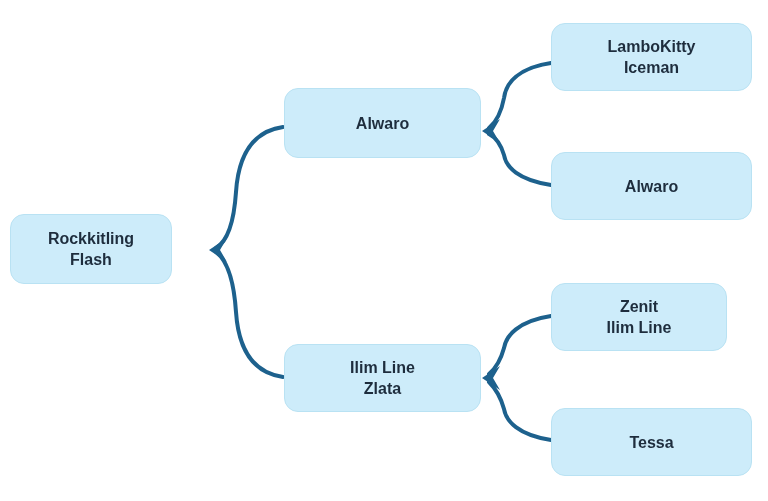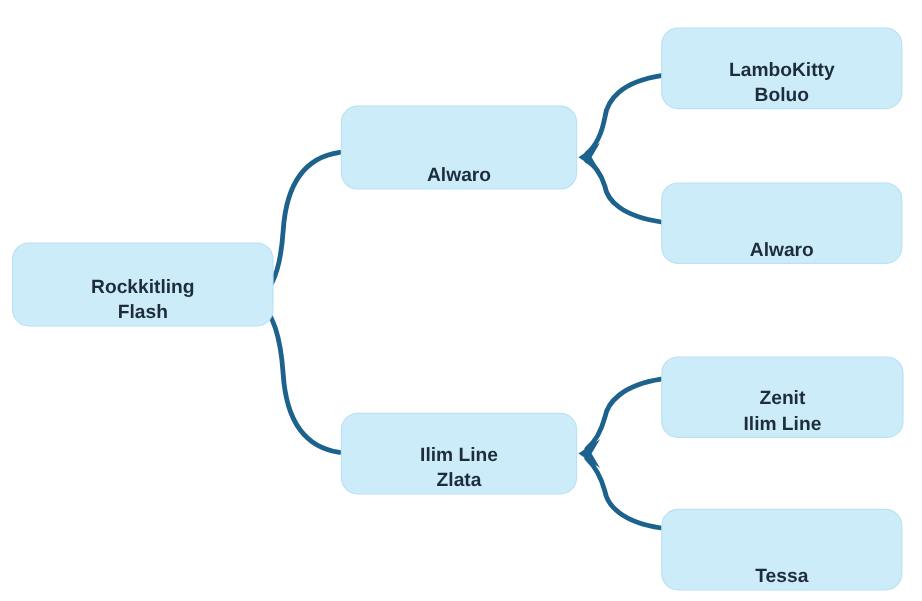--- a/index.html
+++ b/index.html
@@ -33,39 +33,39 @@
   }
   .edges path.head {
     fill: var(--edge);
     stroke: none;
   }
   .node {
     position: absolute;
     display: flex;
     flex-direction: column;
     align-items: center;
-    justify-content: flex-end;
+    justify-content: center;
     background: var(--node-fill);
     border: 1px solid var(--node-border);
     border-radius: 14px;
     color: var(--text);
     font-size: 16px;
     line-height: 21px;
     font-weight: bold;
     text-align: center;
     cursor: default;
   }
   .node span { display: block; }
-  .n-root        { left: 10px;  top: 202px; width: 218px; height: 70px; }
+  .n-root        { left: 10px;  top: 214px; width: 162px; height: 70px; }
   .n-parent-top  { left: 284px; top: 88px;  width: 197px; height: 70px; }
   .n-parent-bot  { left: 284px; top: 344px; width: 197px; height: 68px; }
   .n-gp1         { left: 551px; top: 23px;  width: 201px; height: 68px; }
   .n-gp2         { left: 551px; top: 152px; width: 201px; height: 68px; }
-  .n-gp3         { left: 551px; top: 283px; width: 202px; height: 68px; margin-top: 14px; }
-  .n-gp4         { left: 551px; top: 408px; width: 201px; height: 68px; margin-top: 16px; }
+  .n-gp3         { left: 551px; top: 283px; width: 176px; height: 68px; }
+  .n-gp4         { left: 551px; top: 408px; width: 201px; height: 68px; }
 </style>
 </head>
 <body>
 
 <div class="canvas">
 
   <svg class="edges" viewBox="0 0 768 501" xmlns="http://www.w3.org/2000/svg">
 
     <path class="link" d="M283,127 C248,132 238,162 236,192 C234,222 228,241 216,248"></path>
 
@@ -93,21 +93,21 @@
     <span>Alwaro</span>
   </div>
 
   <div class="node n-parent-bot">
     <span>Ilim Line</span>
     <span>Zlata</span>
   </div>
 
   <div class="node n-gp1">
     <span>LamboKitty</span>
-    <span>Boluo</span>
+    <span>Iceman</span>
   </div>
 
   <div class="node n-gp2">
     <span>Alwaro</span>
   </div>
 
   <div class="node n-gp3">
     <span>Zenit</span>
     <span>Ilim Line</span>
   </div>

